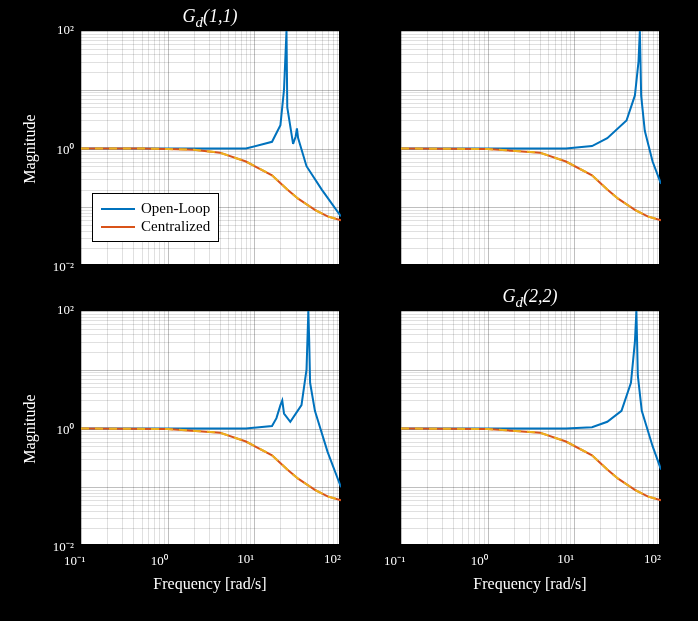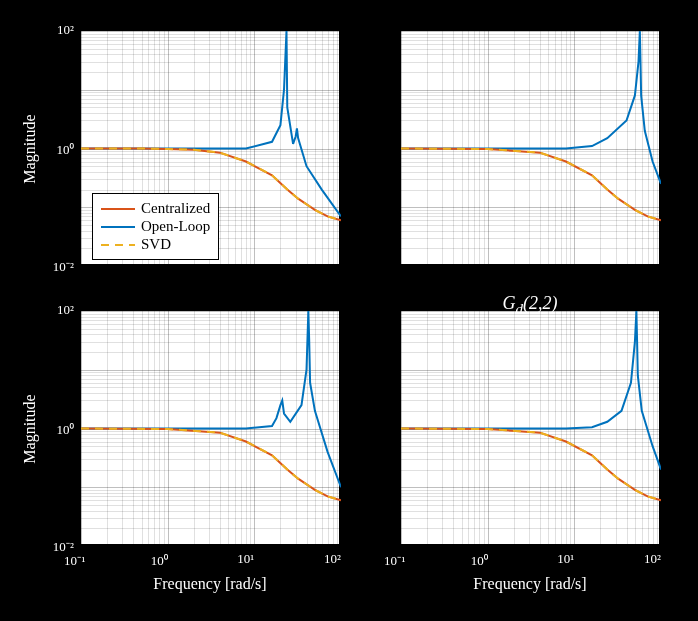--- a/index.html
+++ b/index.html
@@ -375,46 +375,41 @@
       <div class="grid-line-v" style="left: 251.601px;"></div>
       <div class="grid-line-v" style="left: 256.034px;"></div>
       <div class="grid-line-v major" style="left: 260px;"></div>
       <svg class="curves" width="260" height="235" viewBox="0 0 260 235" preserveAspectRatio="none">
         <path d="M0.00 117.50 L86.67 117.50 L138.85 117.50 L164.93 117.50 L191.02 116.26 L206.28 110.81 L220.49 99.81 L229.95 71.78 L233.91 30.72 L235.39 0.00 L236.10 30.72 L236.81 64.44 L240.77 99.81 L251.60 135.19 L260.00 158.56 " fill="none" stroke="#0072BD" stroke-width="2"></path>
         <path d="M0.00 117.50 L86.67 118.02 L138.85 121.65 L164.93 130.53 L191.02 144.29 L206.28 158.56 L217.11 167.66 L233.91 178.94 L246.58 185.35 L260.00 189.28 " fill="none" stroke="#D95319" stroke-width="2"></path>
         <path d="M0.00 117.50 L86.67 118.02 L138.85 121.65 L164.93 130.53 L191.02 144.29 L206.28 158.56 L217.11 167.66 L233.91 178.94 L246.58 185.35 L260.00 189.28 " fill="none" stroke="#EDB120" stroke-width="2" stroke-dasharray="8 6"></path>
       </svg>
     </div>
 
-  <div class="title-row" style="left:400px; top:293px; width:260px;text-align:center;">G<sub>d</sub>(2,2)</div>
+  <div class="title-row" style="left:80px; top:6px; width:260px;">G<sub>d</sub>(1,1)</div>
+  <div class="title-row" style="left:400px; top:286px; width:260px;text-align:center;">G<sub>d</sub>(2,2)</div>
 
   <div class="ylabel" style="left:-10px; top:140px; width:80px;">Magnitude</div>
   <div class="ylabel" style="left:-10px; top:420px; width:80px;">Magnitude</div>
 
   <div class="xlabel" style="left:80px; top:575px; width:260px;">Frequency [rad/s]</div>
   <div class="xlabel" style="left:400px; top:575px; width:260px;">Frequency [rad/s]</div>
 
   <div class="legend" style="left:92px; top:193px;">
+    <div class="legend-row">
+      <span class="legend-swatch">
+          <span class="legend-line" style="background:#0072BD;"></span>
+        </span>
+      <span>Open-Loop</span>
+    </div>
     <div class="legend-row">
       <span class="legend-swatch">
           <span class="legend-line" style="background:#D95319;"></span>
         </span>
       <span>Centralized</span>
-    </div>
-    <div class="legend-row">
-      <span class="legend-swatch">
-          <span class="legend-line" style="background:#0072BD;"></span>
-        </span>
-      <span>Open-Loop</span>
-    </div>
-    <div class="legend-row">
-      <span class="legend-swatch">
-        <span class="legend-line" style="background:repeating-linear-gradient(to right,#EDB120 0,#EDB120 8px,transparent 8px,transparent 14px); height:2.5px;"></span>
-      </span>
-      <span>SVD</span>
     </div>
   </div>
 
 <div class="tick" style="right: 624px; top: 257px;">10⁻²</div>
     <div class="tick" style="right: 624px; top: 139.5px;">10⁰</div>
     <div class="tick" style="right: 624px; top: 22px;">10²</div>
     <div class="tick" style="right: 624px; top: 537px;">10⁻²</div>
     <div class="tick" style="right: 624px; top: 419.5px;">10⁰</div>
     <div class="tick" style="right: 624px; top: 302px;">10²</div>
     <div class="tick" style="left: 64px; top: 551px;">10⁻¹</div>

